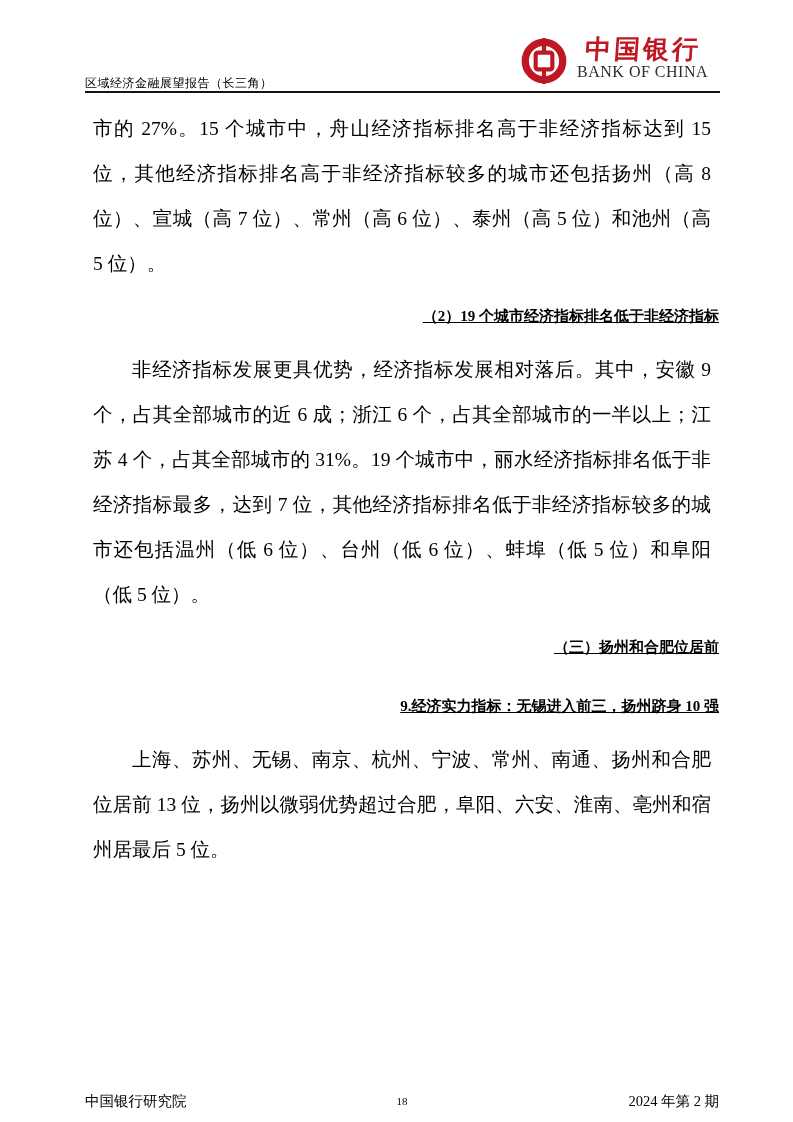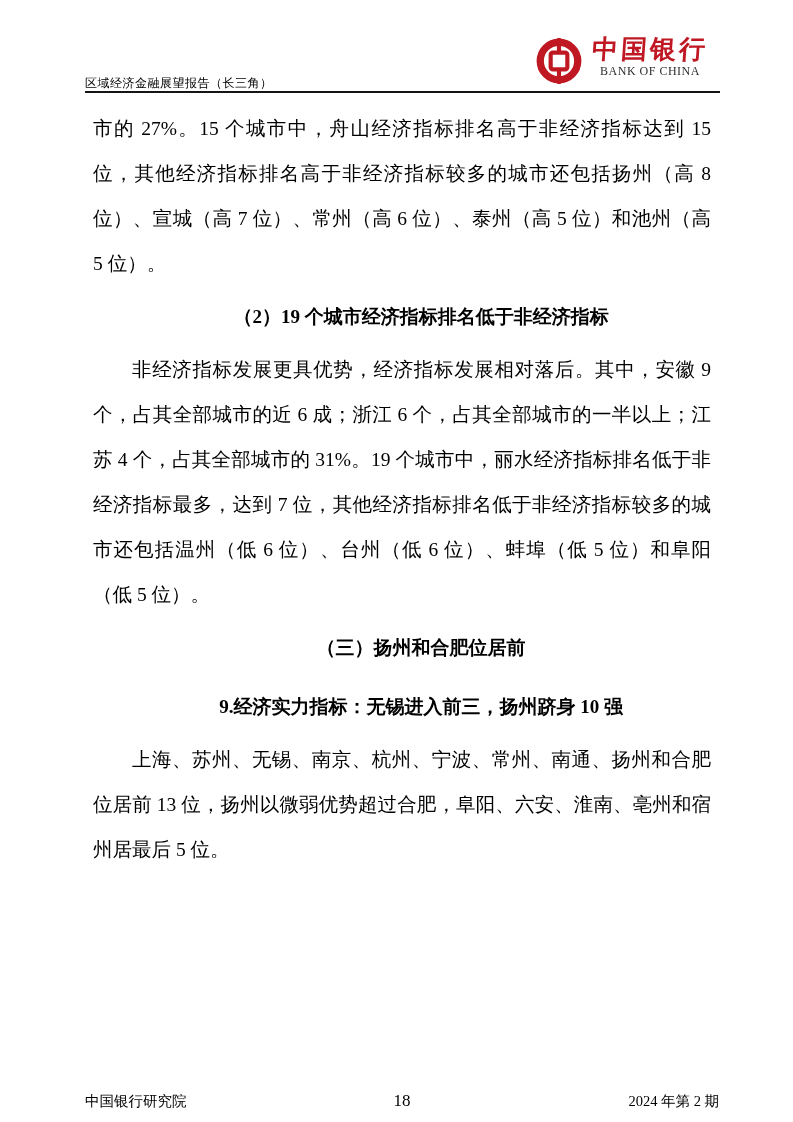--- a/index.html
+++ b/index.html
@@ -46,21 +46,21 @@
   .logo-cn {
     font-size: 26px;
     font-weight: bold;
     color: #c01823;
     letter-spacing: 3px;
     line-height: 28px;
     transform: skewX(-4deg);
     white-space: nowrap;
   }
   .logo-en {
-    font-size: 12px;
+    font-size: 16px;
     color: #2d2d2d;
     letter-spacing: 0.5px;
     line-height: 15px;
     white-space: nowrap;
   }
   .header-rule {
     position: absolute;
     left: 85px;
     top: 91px;
     width: 635px;
@@ -81,45 +81,46 @@
   }
   .content p {
     margin: 8px;
     text-indent: 2em;
   }
   .content p.continued { text-indent: 0; }
   .content p.space-before { margin-top: 8px; }
   .heading {
     margin: 0;
     font-weight: bold;
-    font-size: 19px;
+    font-size: 15px;
     line-height: 45px;
     text-indent: 2em;
-    text-align: center;
+    text-align: right;
+    text-decoration: underline;
   }
   .heading.sub { margin-top: 14px; }
 
   
   .footer {
     position: absolute;
     left: 85px;
     top: 1048px;
     width: 634px;
     height: 24px;
     font-size: 14.5px;
     line-height: 24px;
     margin-top: 41px;
   }
   .footer-left { position: absolute; left: 0; top: 0; }
   .footer-page {
     position: absolute;
     left: 50%;
     transform: translateX(-50%);
     top: 0;
-    font-size: 17px;
+    font-size: 11px;
   }
   .footer-right { position: absolute; right: 0; top: 0; }
 </style>
 </head>
 <body>
 
 <div class="page">
 
   <div class="header">
     <div class="header-title">区域经济金融展望报告（长三角）</div>

